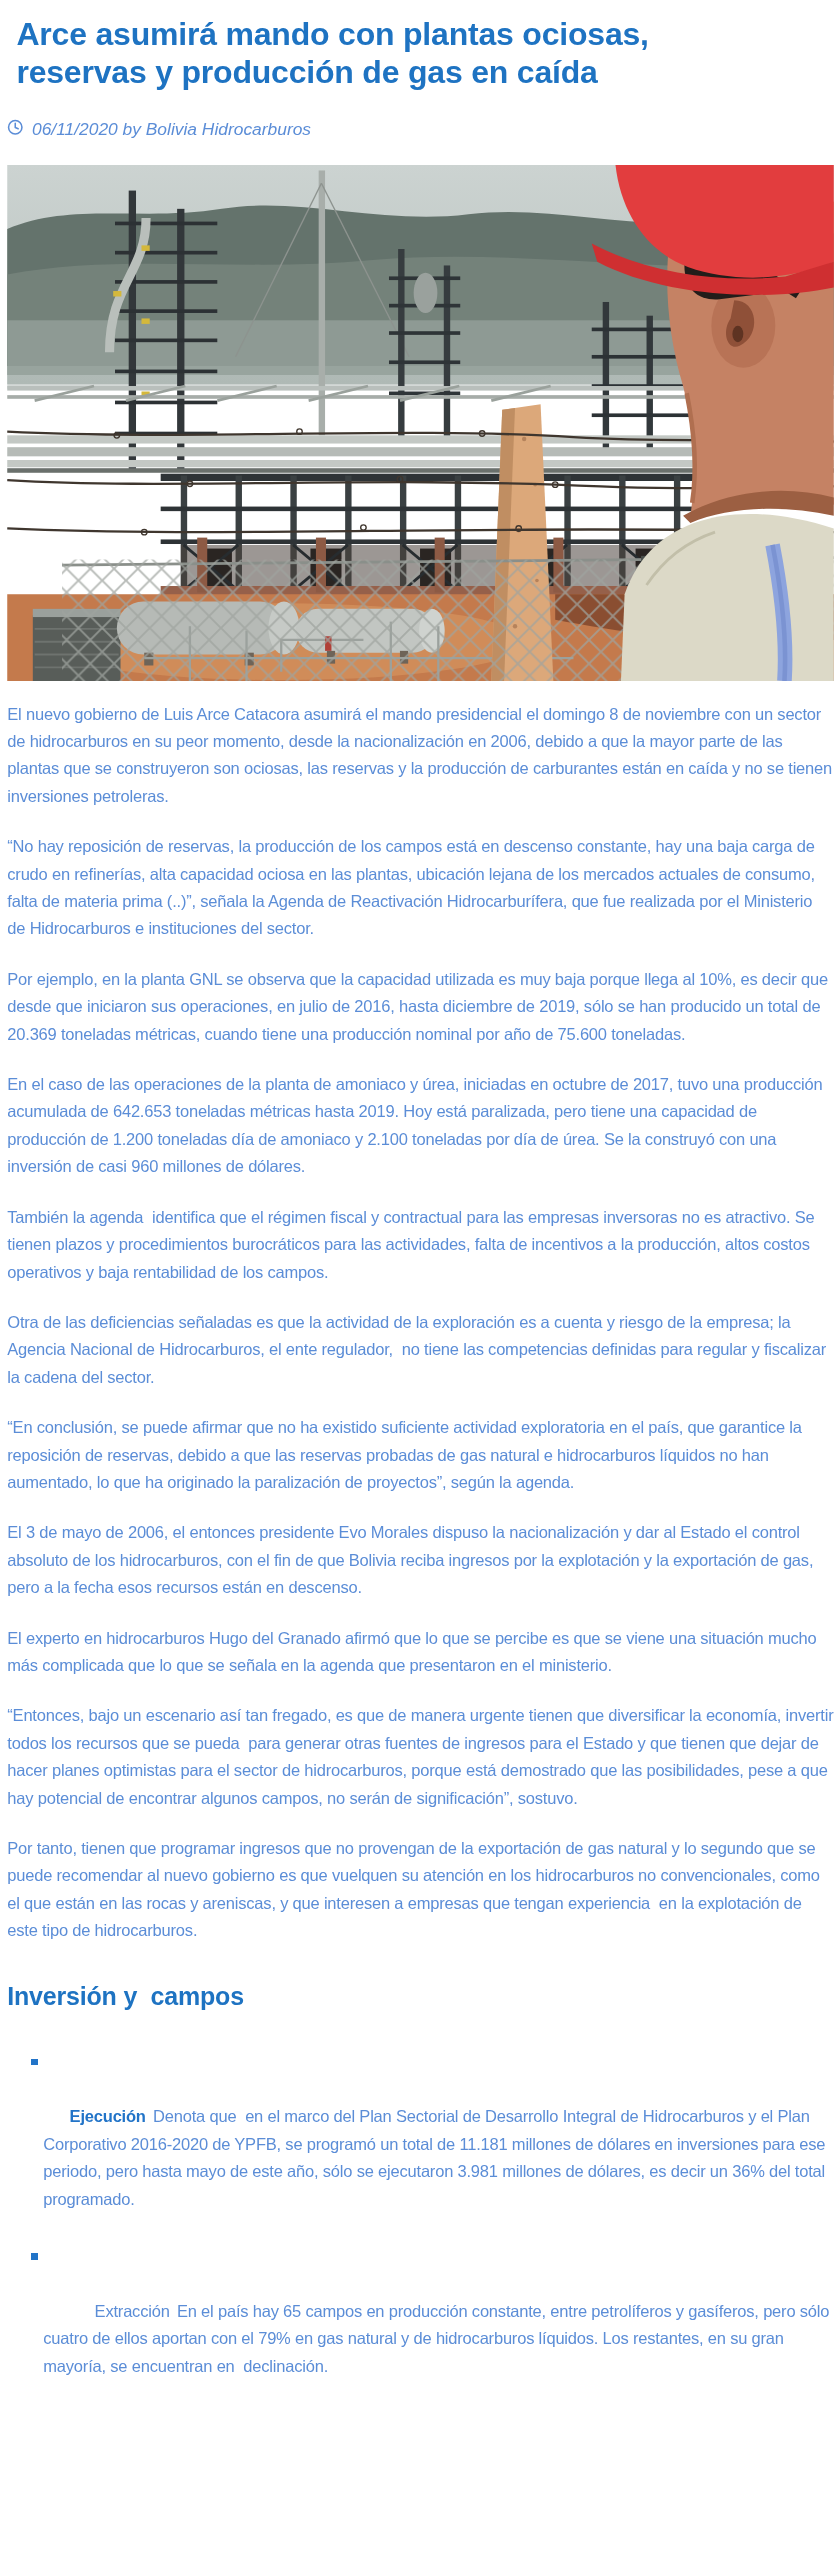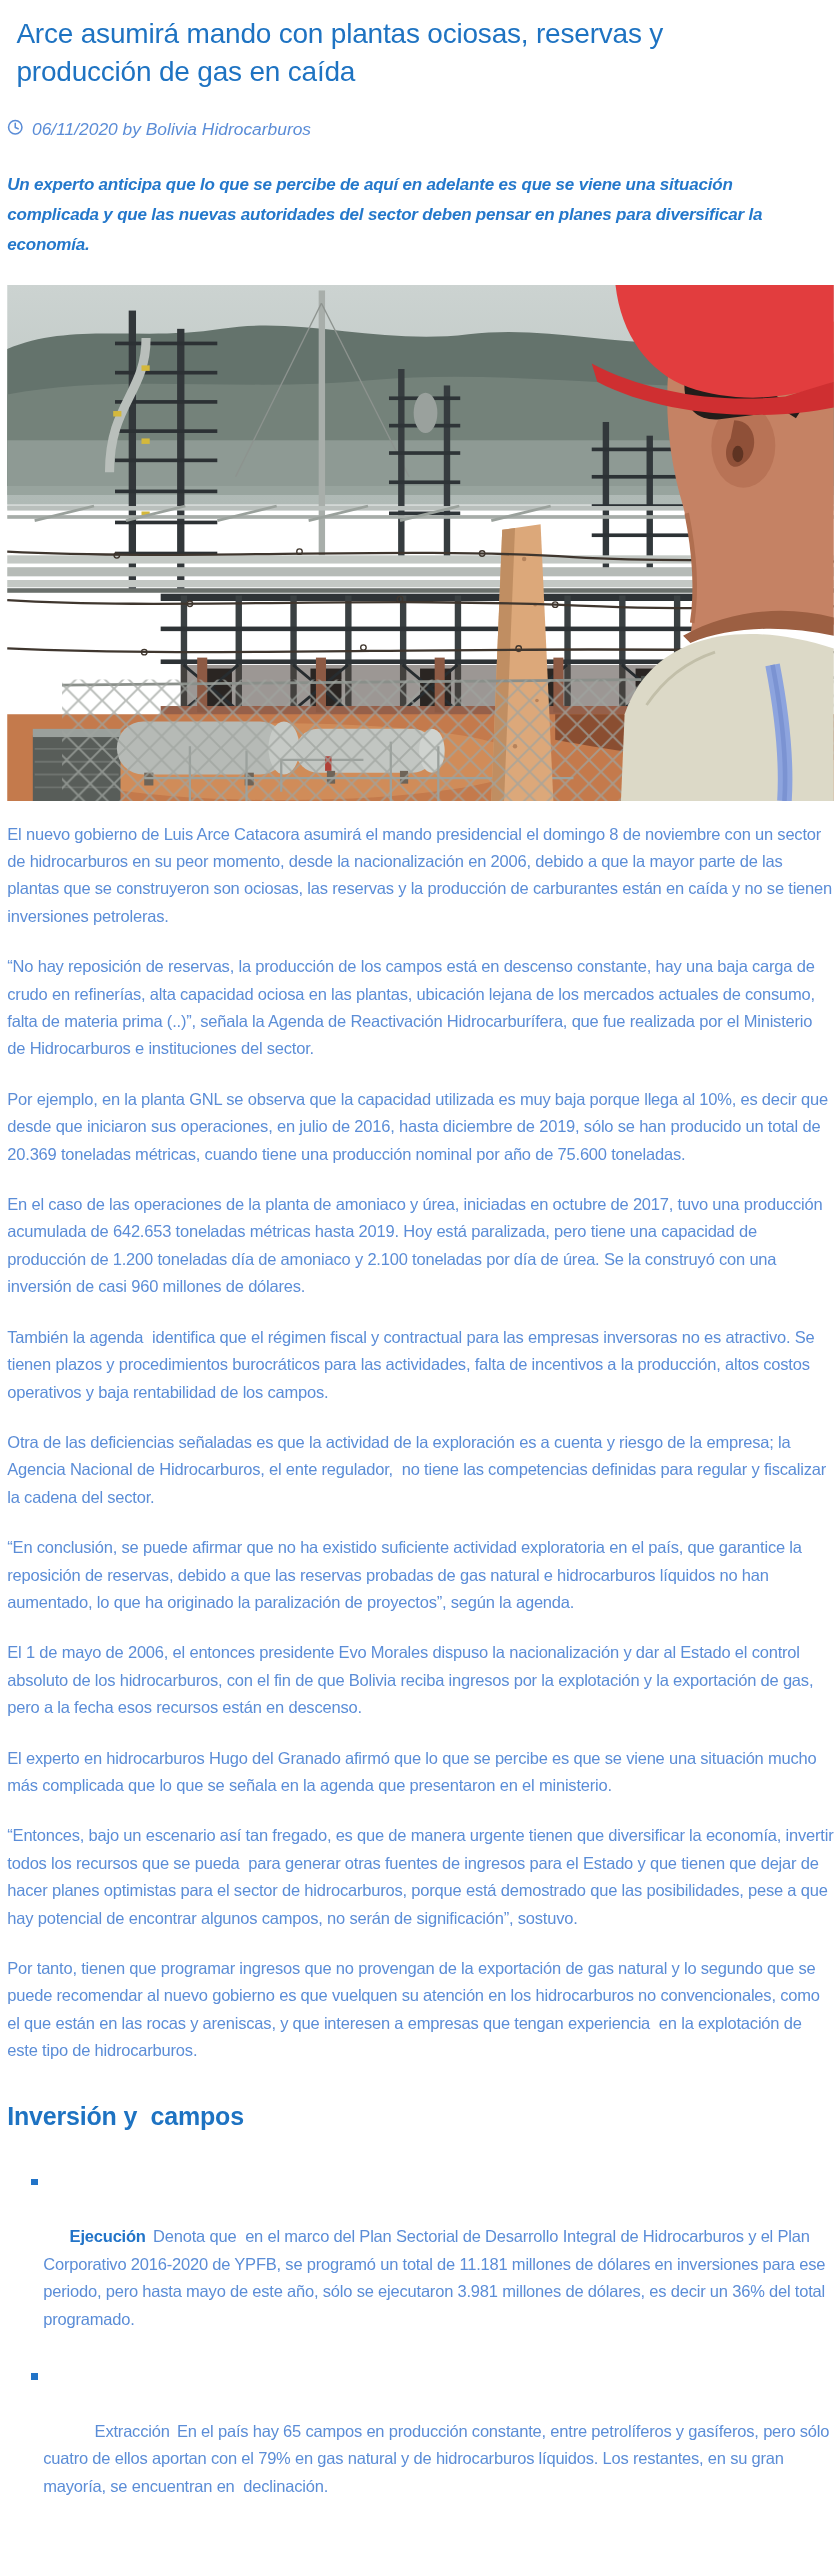--- a/index.html
+++ b/index.html
@@ -12,23 +12,23 @@
     font-family: "Liberation Sans", sans-serif;
     -webkit-font-smoothing: antialiased;
   }
   .article {
     padding: 14.6px 6.4px 42px 7.3px;
   }
   h1.title {
     margin: 0 0 0 9.1px;
     max-width: 759px;
     color: #1e73c2;
-    font-size: 28px;
+    font-size: 32px;
     line-height: 38px;
-    font-weight: 400;
+    font-weight: 700;
     letter-spacing: -0.2px;
     white-space: pre-wrap;
   }
   .meta-row {
     display: flex;
     gap: 8.2px;
     margin: 28px 0 0 0;
     color: #5b8dd7;
     font-style: italic;
     font-size: 17.4px;
@@ -112,21 +112,20 @@
   <h1 class="title">Arce asumirá mando con plantas ociosas, reservas y producción de gas en caída</h1>
 
   <div class="meta-row">
     <svg width="16.5" height="16.5" viewBox="0 0 18 18">
       <circle cx="9" cy="9" r="7.3" fill="none" stroke="#5b8dd7" stroke-width="1.7"></circle>
       <path d="M9 4.8 L9 9.3 L12.2 10.6" fill="none" stroke="#5b8dd7" stroke-width="1.7" stroke-linecap="round" stroke-linejoin="round"></path>
     </svg>
     <span>06/11/2020 by Bolivia Hidrocarburos</span>
   </div>
 
-  <p class="lede">Un experto anticipa que lo que se percibe de aquí en adelante es que se viene una situación complicada y que las nuevas autoridades del sector deben pensar en planes para diversificar la economía.</p>
 
   <figure class="hero">
     <svg width="827" height="516" viewBox="0 0 905 565">
       <defs>
         <linearGradient id="skyg" x1="0" y1="0" x2="0" y2="1">
           <stop offset="0" stop-color="#ccd3d1"></stop>
           <stop offset="1" stop-color="#b7c1bd"></stop>
         </linearGradient>
         <pattern id="fence" width="26" height="26" patternUnits="userSpaceOnUse">
           <path d="M0,13 L13,0 L26,13 L13,26 Z" fill="none" stroke="#9fa49f" stroke-width="2"></path>
@@ -334,21 +333,21 @@
   </figure>
 
   <div class="body-copy">
     <p>El nuevo gobierno de Luis Arce Catacora asumirá el mando presidencial el domingo 8 de noviembre con un sector de hidrocarburos en su peor momento, desde la nacionalización en 2006, debido a que la mayor parte de las plantas que se construyeron son ociosas, las reservas y la producción de carburantes están en caída y no se tienen inversiones petroleras.</p>
     <p>“No hay reposición de reservas, la producción de los campos está en descenso constante, hay una baja carga de crudo en refinerías, alta capacidad ociosa en las plantas, ubicación lejana de los mercados actuales de consumo, falta de materia prima (..)”, señala la Agenda de Reactivación Hidrocarburífera, que fue realizada por el Ministerio de Hidrocarburos e instituciones del sector.</p>
     <p>Por ejemplo, en la planta GNL se observa que la capacidad utilizada es muy baja porque llega al 10%, es decir que desde que iniciaron sus operaciones, en julio de 2016, hasta diciembre de 2019, sólo se han producido un total de 20.369 toneladas métricas, cuando tiene una producción nominal por año de 75.600 toneladas.</p>
     <p>En el caso de las operaciones de la planta de amoniaco y úrea, iniciadas en octubre de 2017, tuvo una producción acumulada de 642.653 toneladas métricas hasta 2019. Hoy está paralizada, pero tiene una capacidad de producción de 1.200 toneladas día de amoniaco y 2.100 toneladas por día de úrea. Se la construyó con una inversión de casi 960 millones de dólares.</p>
     <p>También la agenda  identifica que el régimen fiscal y contractual para las empresas inversoras no es atractivo. Se tienen plazos y procedimientos burocráticos para las actividades, falta de incentivos a la producción, altos costos operativos y baja rentabilidad de los campos.</p>
     <p>Otra de las deficiencias señaladas es que la actividad de la exploración es a cuenta y riesgo de la empresa; la Agencia Nacional de Hidrocarburos, el ente regulador,  no tiene las competencias definidas para regular y fiscalizar la cadena del sector.</p>
     <p>“En conclusión, se puede afirmar que no ha existido suficiente actividad exploratoria en el país, que garantice la reposición de reservas, debido a que las reservas probadas de gas natural e hidrocarburos líquidos no han aumentado, lo que ha originado la paralización de proyectos”, según la agenda.</p>
-    <p>El 1 de mayo de 2006, el entonces presidente Evo Morales dispuso la nacionalización y dar al Estado el control absoluto de los hidrocarburos, con el fin de que Bolivia reciba ingresos por la explotación y la exportación de gas, pero a la fecha esos recursos están en descenso.</p>
+    <p>El 3 de mayo de 2006, el entonces presidente Evo Morales dispuso la nacionalización y dar al Estado el control absoluto de los hidrocarburos, con el fin de que Bolivia reciba ingresos por la explotación y la exportación de gas, pero a la fecha esos recursos están en descenso.</p>
     <p>El experto en hidrocarburos Hugo del Granado afirmó que lo que se percibe es que se viene una situación mucho más complicada que lo que se señala en la agenda que presentaron en el ministerio.</p>
     <p>“Entonces, bajo un escenario así tan fregado, es que de manera urgente tienen que diversificar la economía, invertir todos los recursos que se pueda  para generar otras fuentes de ingresos para el Estado y que tienen que dejar de hacer planes optimistas para el sector de hidrocarburos, porque está demostrado que las posibilidades, pese a que hay potencial de encontrar algunos campos, no serán de significación”, sostuvo.</p>
     <p>Por tanto, tienen que programar ingresos que no provengan de la exportación de gas natural y lo segundo que se puede recomendar al nuevo gobierno es que vuelquen su atención en los hidrocarburos no convencionales, como el que están en las rocas y areniscas, y que interesen a empresas que tengan experiencia  en la explotación de este tipo de hidrocarburos.</p>
   </div>
 
   <h2 class="section-heading">Inversión y  campos</h2>
 
   <ul class="facts">
     <li>
       <span class="marker"></span>

